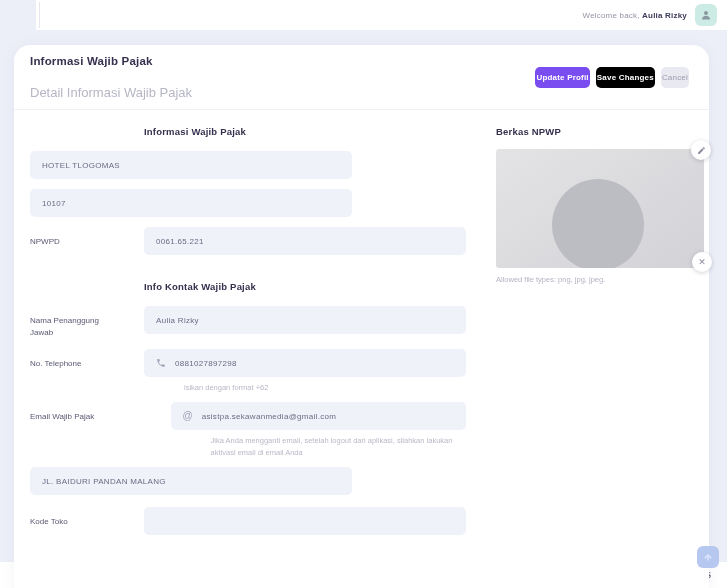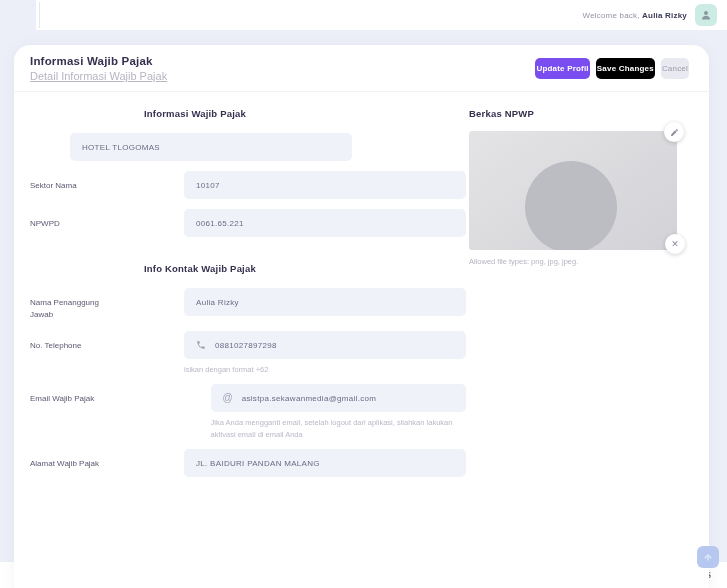--- a/index.html
+++ b/index.html
@@ -33,21 +33,21 @@
   .card {
     position: absolute; left: 14px; top: 15px; width: 695px; height: 555px;
     background: #ffffff; border-radius: 16px;
     box-shadow: 0 2px 14px rgba(76,87,125,.07);
   }
   .card-header {
     display: flex; justify-content: space-between; align-items: center;
     padding: 10px 20px 9px 16px; border-bottom: 1px solid #f1f1f6;
   }
   .page-title { font-size: 11.5px; margin: 0; color: #37304f; font-weight: 700; letter-spacing: .2px; }
-  .page-subtitle { font-size: 11px; color: #b6b6c5; margin-top: 3px; text-decoration: underline; }
+  .page-subtitle { font-size: 13px; color: #b6b6c5; margin-top: 18px; }
   .header-actions { display: flex; align-items: center; }
   .btn {
     border: none; border-radius: 5px; font-size: 8px; font-weight: 700;
     padding: 0 1px; height: 21px; margin-left: 6px; font-family: inherit;
     cursor: pointer; letter-spacing: .2px;
   }
   .btn-purple { background: #7a4df0; color: #ffffff; }
   .btn-teal   { background: #000000; color: #ffffff; }
   .btn-gray   { background: #e9eaf1; color: #9b9bac; font-weight: 400; }
 
@@ -60,33 +60,33 @@
     width: 114px; padding: 9px 24px 0 0;
     font-size: 8px; color: #595973; line-height: 1.5;
   }
   .row-main { width: 322px; }
   .section-heading { font-size: 9.5px; color: #35304e; margin: 0; font-weight: 700; letter-spacing: .2px; }
   .heading-row { margin: 2px 0 14px; }
   .heading-row.second { margin-top: 26px; }
 
   .input {
     height: 28px; background: #f0f2f9; border-radius: 5px;
-    display: flex; align-items: center; padding: 0 12px; margin-left: 40px;
+    display: flex; align-items: center; padding: 0 12px;
   }
   .input input {
     border: none; background: transparent; outline: none;
     font-size: 8px; color: #6b6b84; font-family: inherit;
     width: 100%; padding: 0; letter-spacing: .3px;
   }
   .field-icon { margin-right: 9px; color: #a3a3b6; display: flex; align-items: center; }
   .at-glyph { font-size: 10px; line-height: 1; color: #a3a3b6; }
   .helper { font-size: 7.5px; color: #b9b9c8; margin-top: 5px; line-height: 1.6; padding-left: 40px; }
 
   
-  .upload-col { margin-left: 3px; width: 208px; }
+  .upload-col { margin-left: 30px; width: 208px; }
   .upload-col .section-heading { display: block; margin: 2px 0 12px; }
   .img-box { position: relative; width: 208px; height: 119px; }
   .img-inner {
     position: absolute; inset: 0; overflow: hidden; border-radius: 3px;
     background: linear-gradient(145deg, #e4e4e7 0%, #dcdcdf 45%, #d2d2d7 100%);
   }
   .ph-circle {
     position: absolute; left: 56px; top: 30px; width: 92px; height: 92px;
     border-radius: 50%; background: #bcbcc3;
   }
@@ -164,21 +164,20 @@
 
           <div class="row">
             <div class="row-main">
               <div class="input">
                 <input type="text" value="HOTEL TLOGOMAS" style="">
               </div>
             </div>
           </div>
 
           <div class="row">
-            <div class="row-label">Sektor Nama</div>
             <div class="row-main">
               <div class="input">
                 <input type="text" value="10107" style="">
               </div>
             </div>
           </div>
 
           <div class="row">
             <div class="row-label">NPWPD</div>
             <div class="row-main">
@@ -226,28 +225,35 @@
                 <span class="field-icon">
                     <span class="at-glyph">@</span>
                   </span>
                 <input type="text" value="asistpa.sekawanmedia@gmail.com" style="">
               </div>
               <div class="helper">Jika Anda mengganti email, setelah logout dari aplikasi, silahkan lakukan aktivasi email di email Anda</div>
             </div>
           </div>
 
           <div class="row" style="margin-bottom:12px;">
-            <div class="row-label">Alamat Wajib Pajak</div>
             <div class="row-main">
               <div class="input">
                 <input type="text" value="JL. BAIDURI PANDAN MALANG" style="">
               </div>
             </div>
           </div>
 
+          <div class="row">
+            <div class="row-label">Kode Toko</div>
+            <div class="row-main">
+              <div class="input">
+                <input type="text" value="" style="">
+              </div>
+            </div>
+          </div>
 
         </div>
 
         <div class="upload-col">
           <h2 class="section-heading">Berkas NPWP</h2>
           <div class="img-box">
             <div class="img-inner">
               <div class="ph-circle"></div>
             </div>
             <button class="icon-btn edit">

